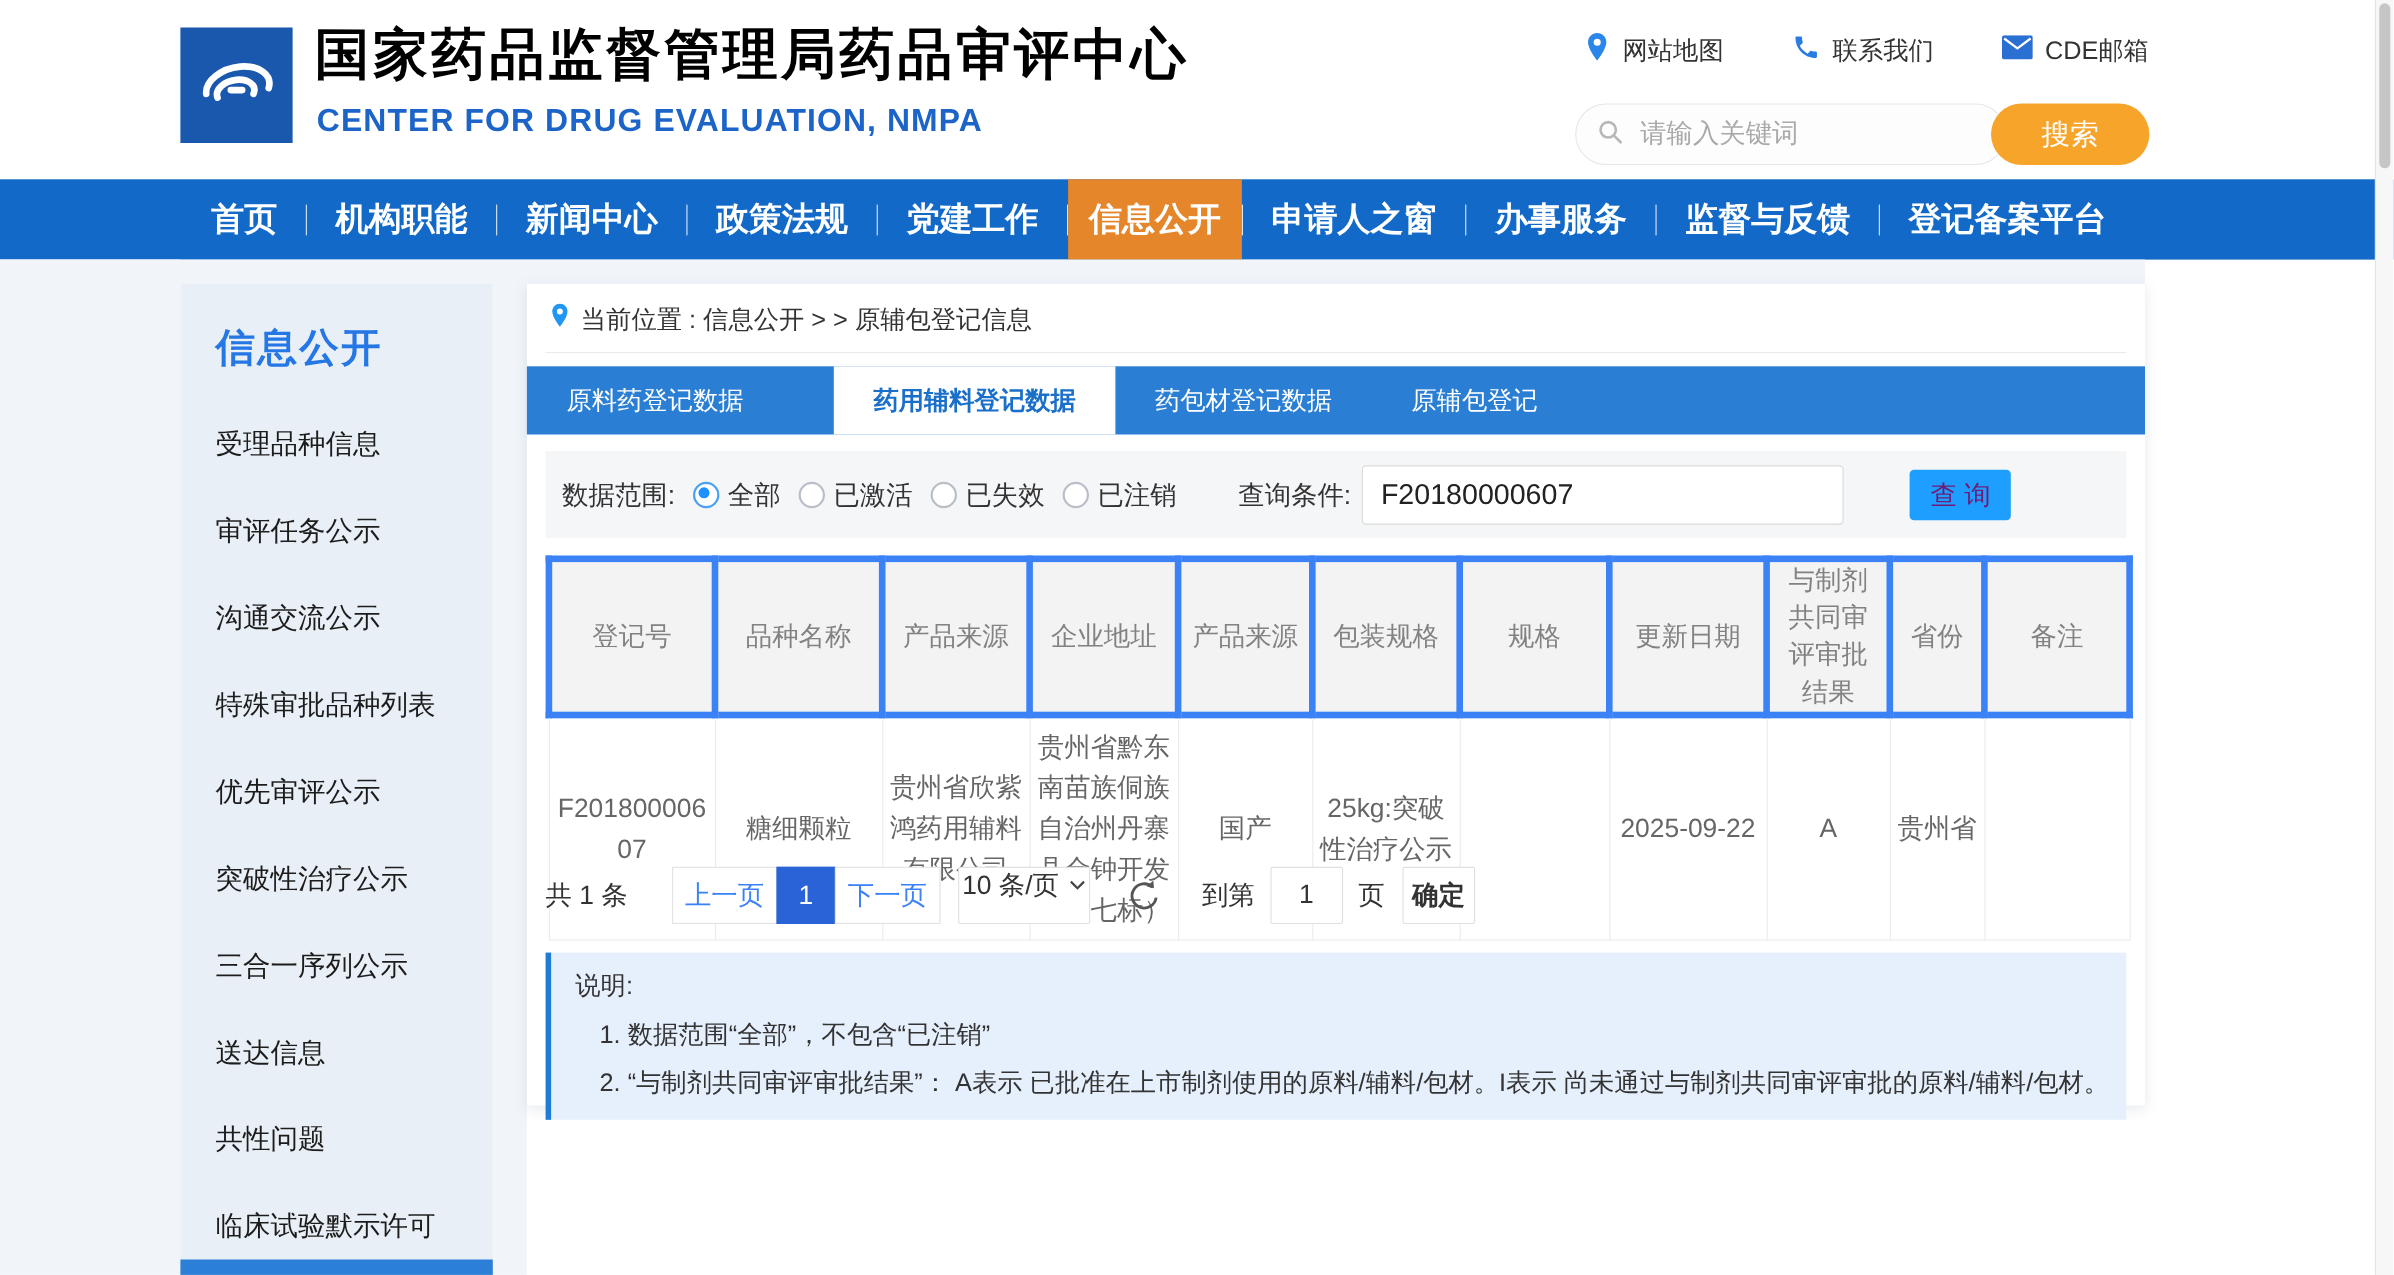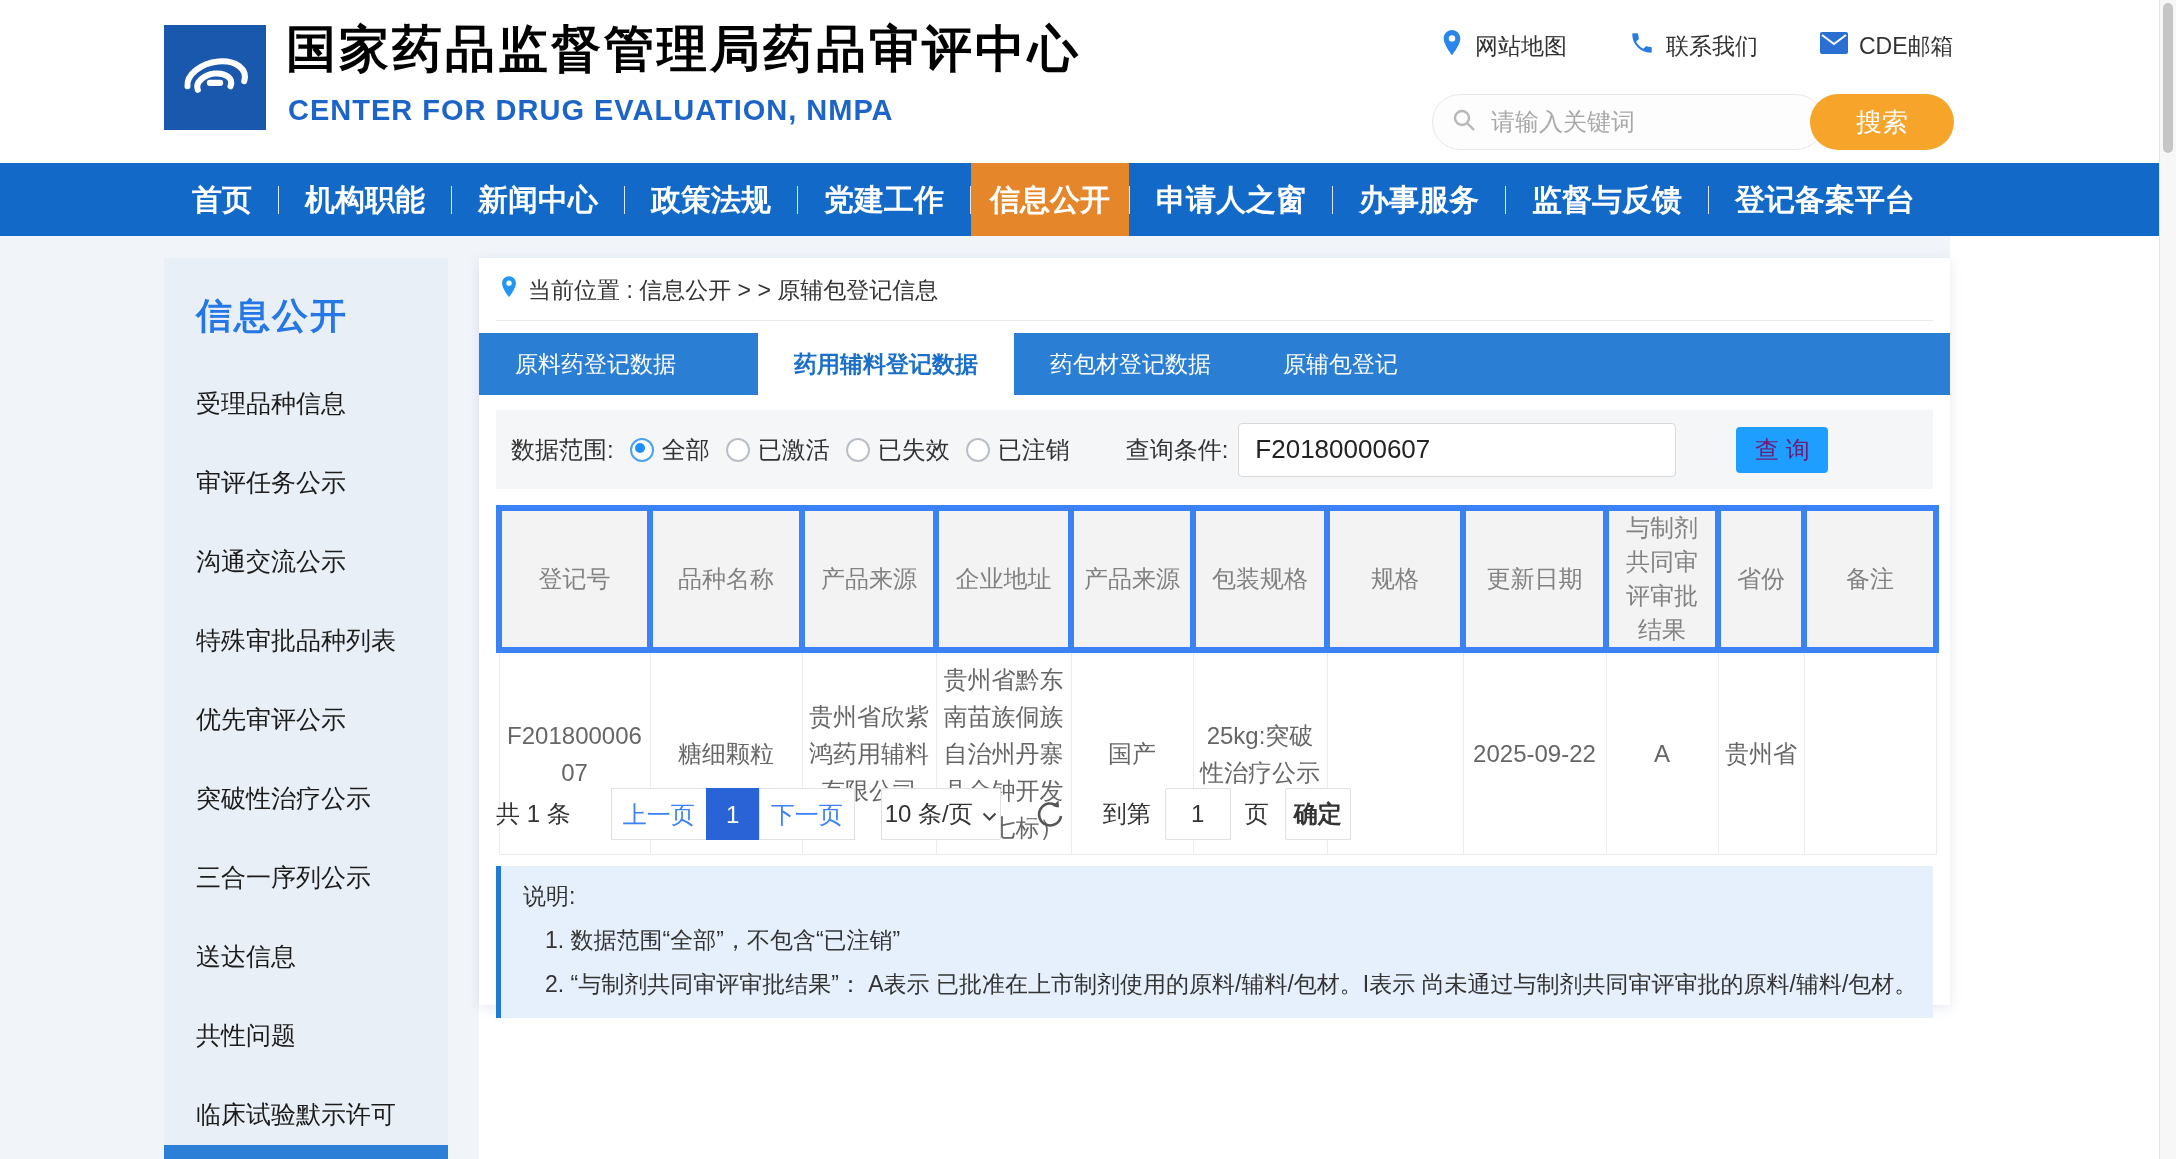--- a/index.html
+++ b/index.html
@@ -71,22 +71,22 @@
                  border:6px solid #3b82f6;padding:0 6px;line-height:34px;}
   .data-table td{height:168px;color:#666;font-size:24px;border:1px solid #ececec;text-align:center;
                  line-height:37px;padding:8px 6px;word-break:break-all;}
 
   .pager{position:absolute;left:17px;top:530px;display:flex;align-items:center;font-size:24px;color:#333;}
   .pg-group{display:flex;margin-left:40px;}
   .pg-btn{min-width:96px;height:52px;line-height:52px;text-align:center;border:1px solid #e2e2e2;background:#fff;
           color:#3b82f6;font-size:24px;box-sizing:border-box;cursor:pointer;}
   .pg-cur{min-width:54px;height:52px;line-height:52px;text-align:center;background:#2a63d6;border:1px solid #2a63d6;
           color:#fff;font-size:24px;box-sizing:border-box;margin:0 -1px;cursor:pointer;}
-  .pg-select{margin-left:26px;width:120px;height:52px;border:1px solid #e0e0e0;background:#fff;display:flex;
-             align-items:center;justify-content:center;gap:9px;border-radius:2px;cursor:pointer;box-sizing:border-box;}
+  .pg-select{margin-left:16px;width:120px;height:52px;border:1px solid #e0e0e0;background:#fff;display:flex;
+             justify-content:center;gap:9px;border-radius:2px;cursor:pointer;box-sizing:border-box;}
   .pg-refresh{margin-left:30px;width:38px;height:38px;display:flex;align-items:center;justify-content:center;cursor:pointer;}
   .goto-label{margin-left:34px;}
   .goto-input{margin-left:14px;width:66px;height:52px;border:1px solid #e0e0e0;border-radius:2px;text-align:center;
               font-size:24px;color:#333;font-family:inherit;outline:none;box-sizing:border-box;background:#fff;}
   .goto-unit{margin-left:14px;}
   .confirm-btn{margin-left:16px;width:66px;height:52px;border:1px solid #e0e0e0;border-radius:2px;background:#fff;
                font-size:24px;color:#333;font-weight:600;cursor:pointer;font-family:inherit;}
 
   .note{position:absolute;left:17px;top:608px;width:1437px;box-sizing:border-box;background:#e6f0fc;
         border-left:5px solid #1e7bd8;padding:15px 22px 18px 22px;font-size:23px;color:#333;}

